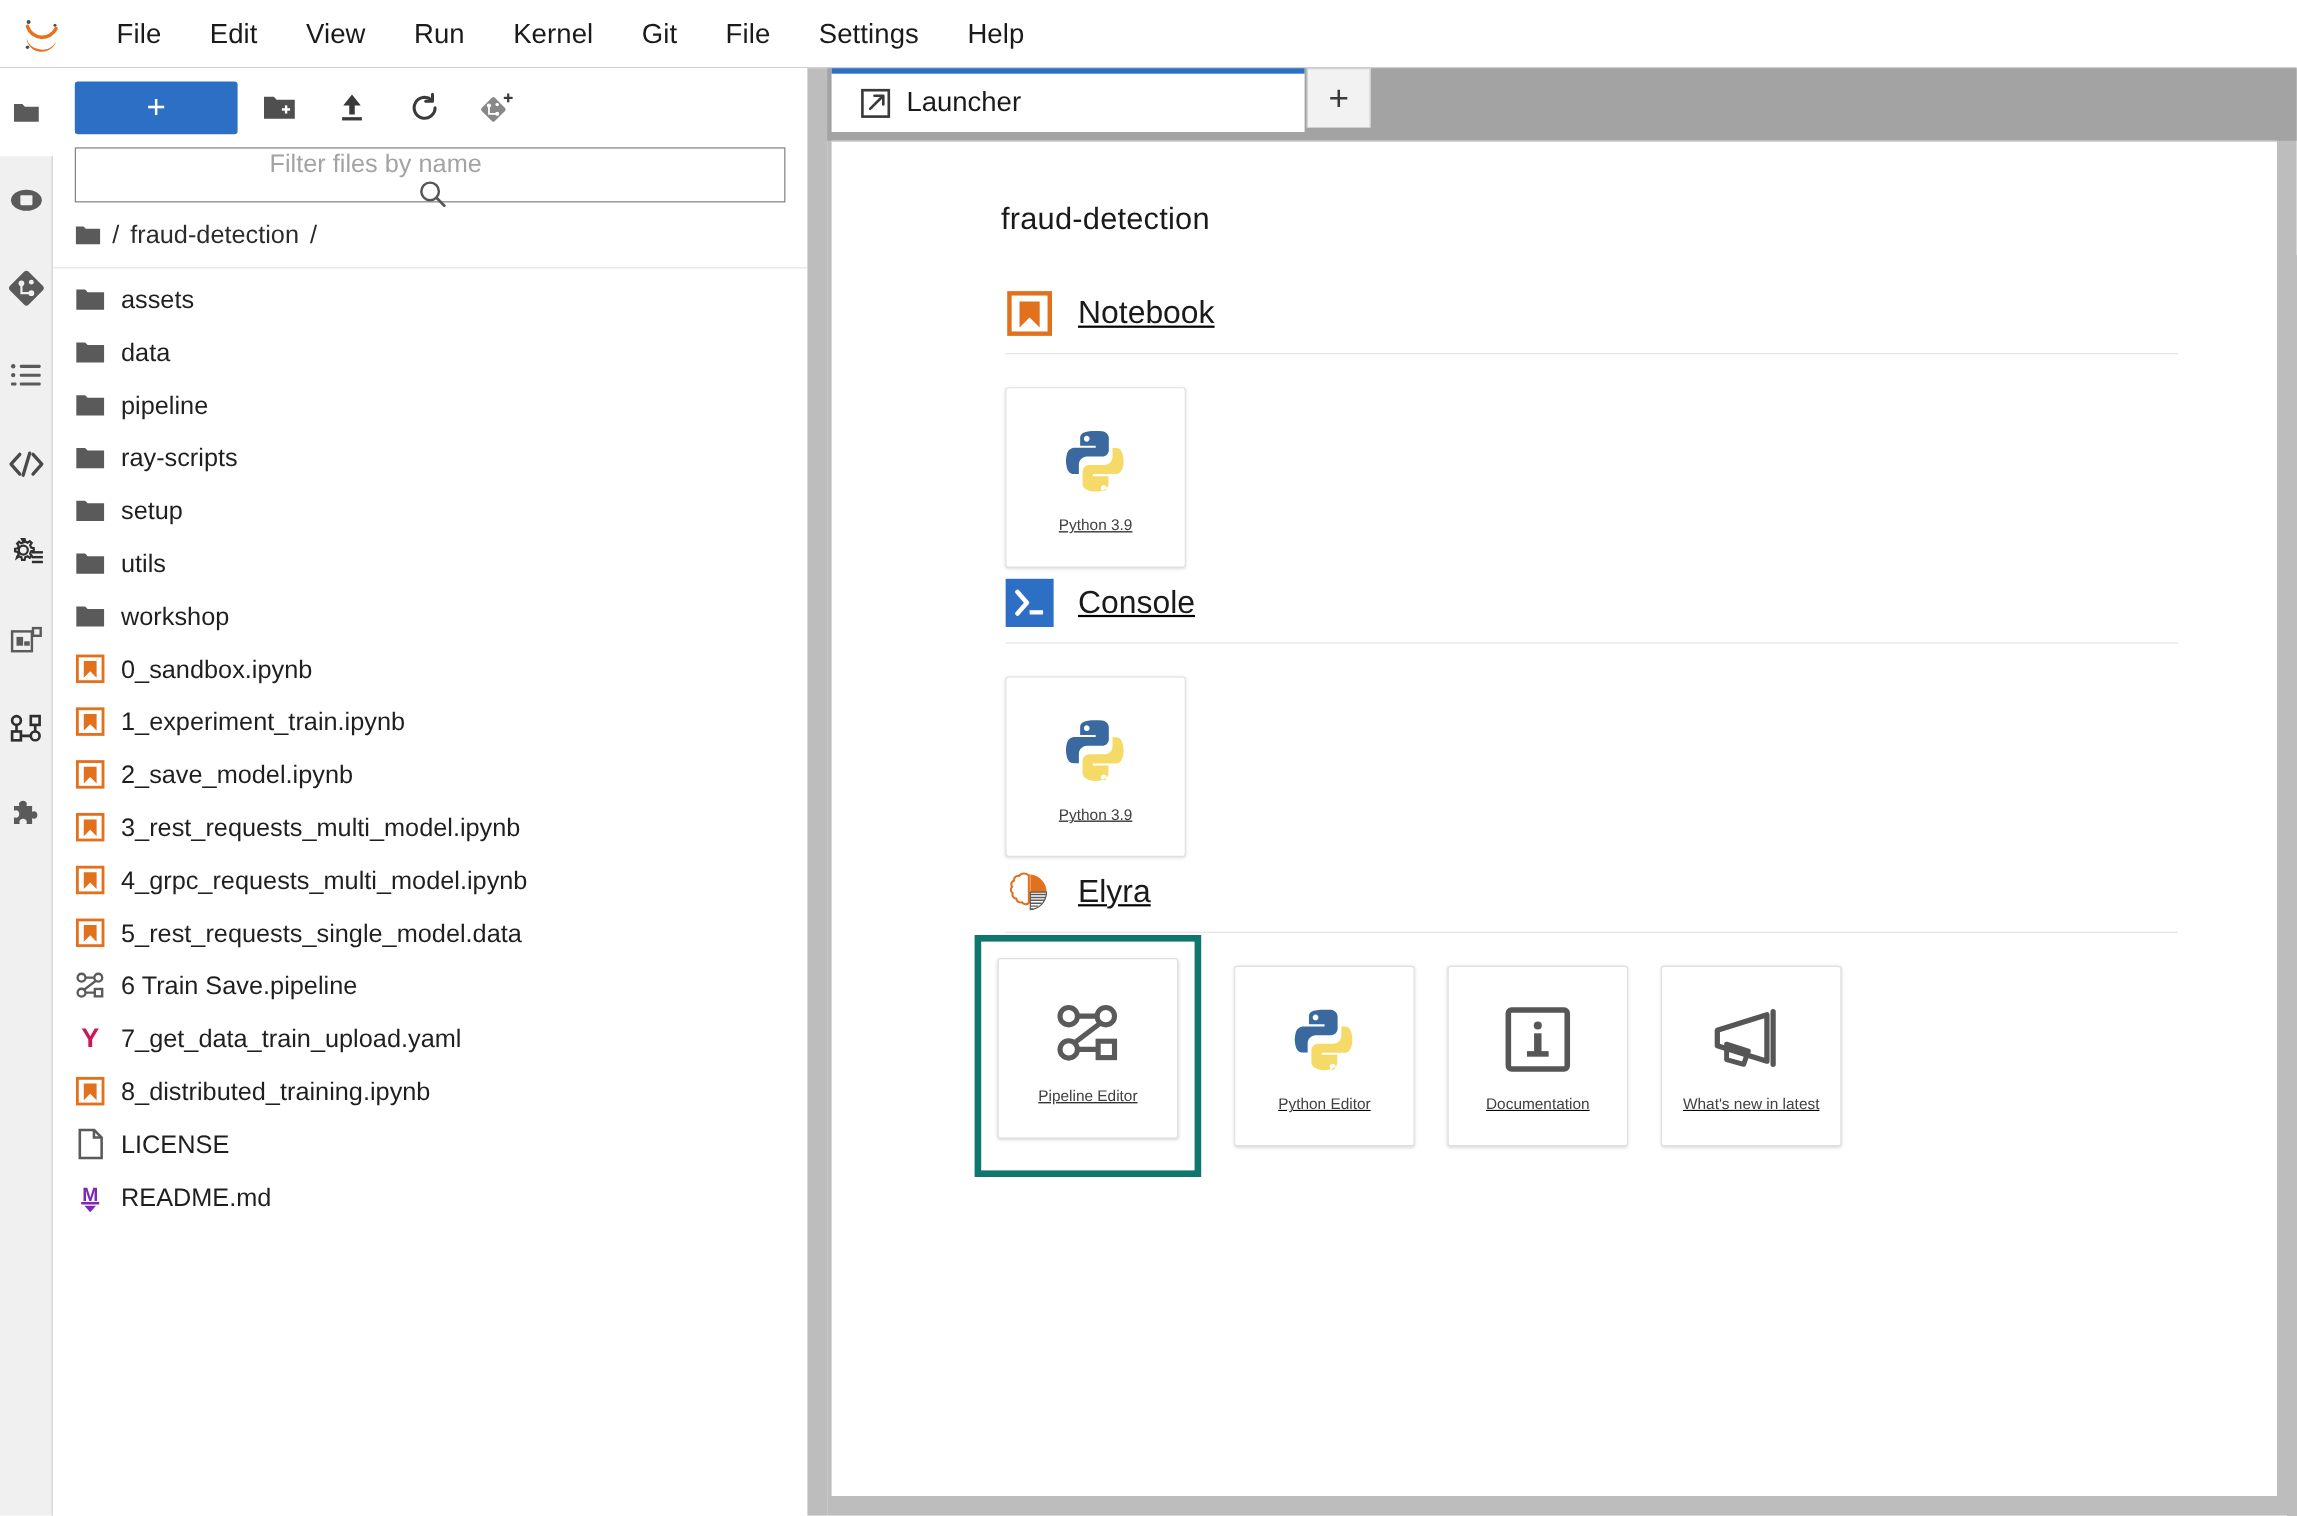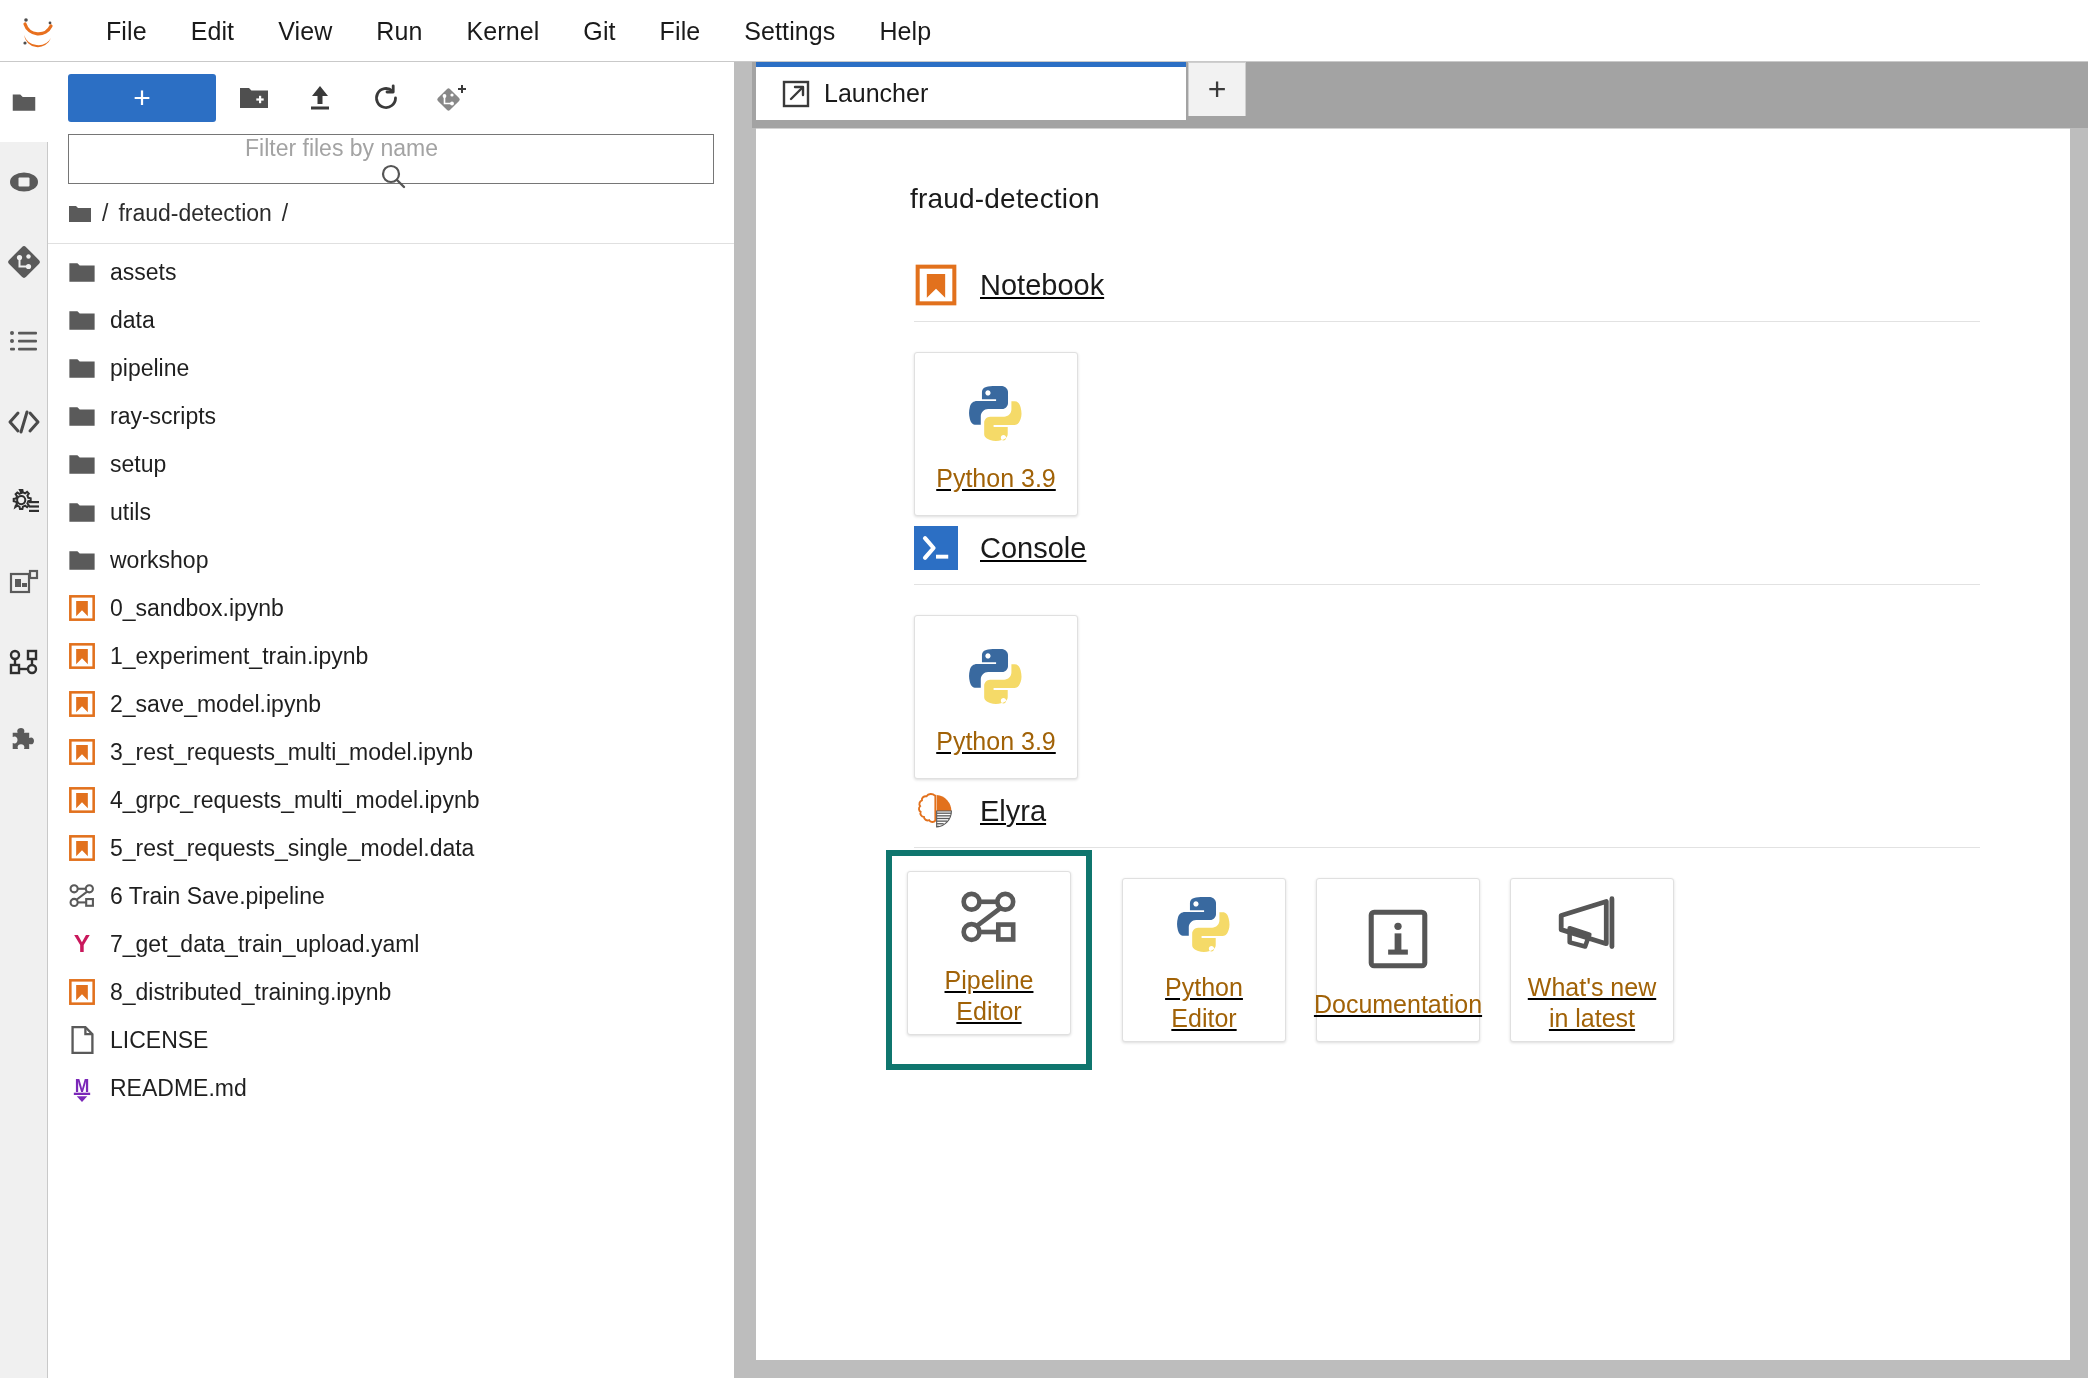--- a/index.html
+++ b/index.html
@@ -152,21 +152,21 @@
     width: 164px; height: 164px;
     background: #ffffff;
     border: 1px solid #e0e0e0;
     border-radius: 3px;
     box-shadow: 0 1px 3px rgba(0,0,0,.14);
     display: flex; flex-direction: column;
     align-items: center; justify-content: center;
     gap: 12px; cursor: pointer; padding: 8px;
   }
   .card-label {
-    font-size: 25px; color: #a16207; text-align: center; line-height: 1.22;
+    font-size: 14px; color: #404040; text-align: right; line-height: 1.22;
   }
   .card-icon { height: 76px; display:flex; align-items:center; justify-content:center; }
 
   .highlight-box {
     border: 6px solid #0f766e;
     padding: 15px;
     display: inline-flex;
     margin: -28px 0 -28px -28px;
   }
 

